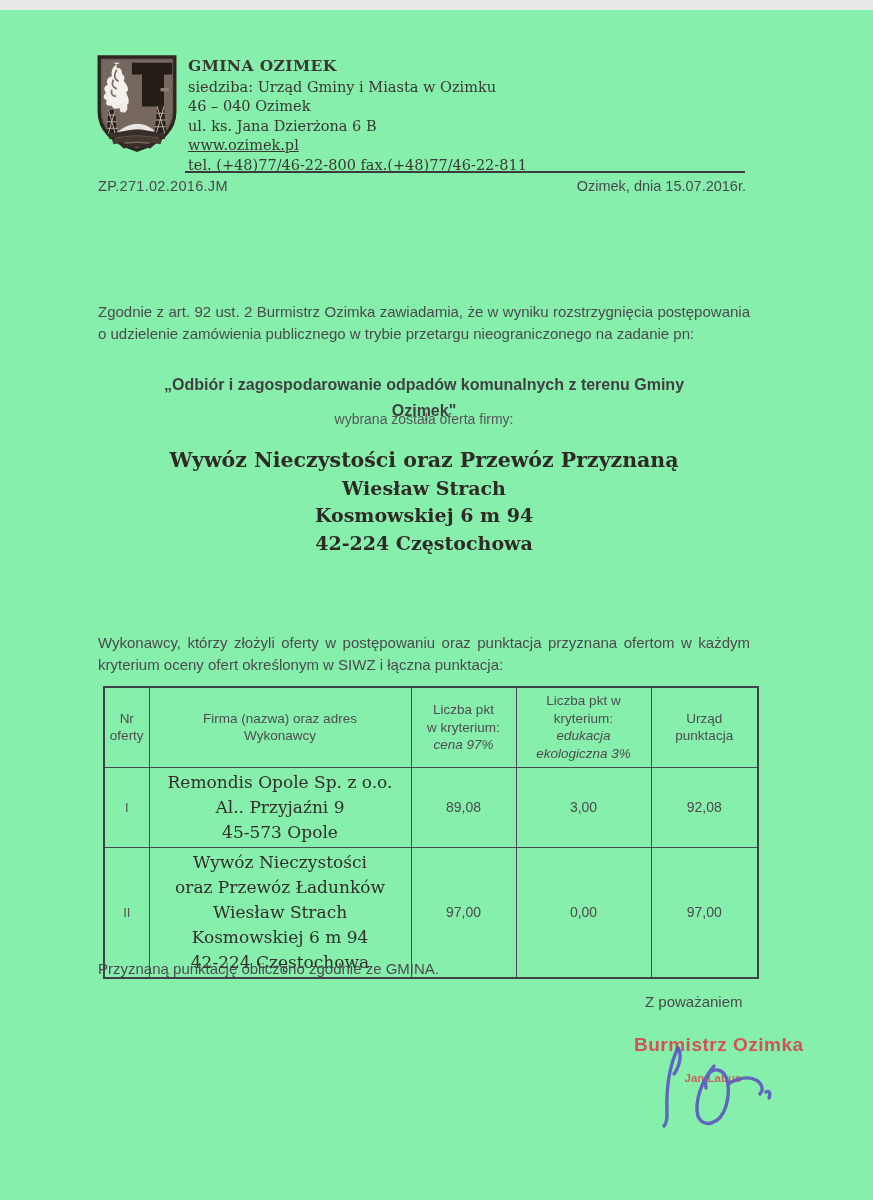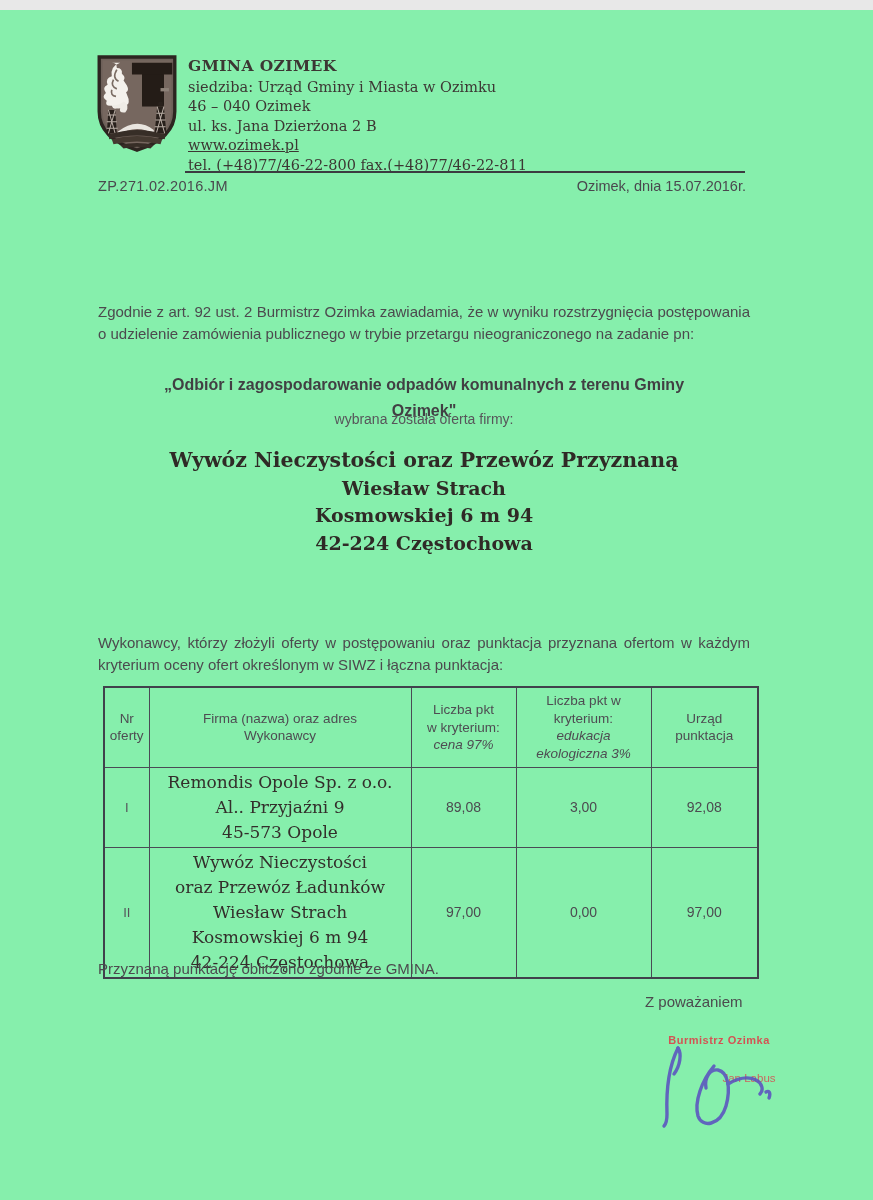--- a/index.html
+++ b/index.html
@@ -70,27 +70,27 @@
   td.nr-cell{font-size:13px;color:#55535a;}
   td.company-cell{
     font-family:"DejaVu Serif","Liberation Serif",serif;
     font-size:17px;line-height:25px;color:#332e2b;
   }
   td.num-cell{font-size:14px;color:#4c4a50;}
   .note{top:948px;}
   
   .signoff{position:absolute;left:645px;top:983px;font-size:15px;color:#4c4a4e;}
   .stamp1{
-    position:absolute;left:634px;top:1024px;width:170px;text-align:center;
-    font-size:11px;font-weight:bold;letter-spacing:.5px;
+    position:absolute;left:634px;top:1024px;width:170px;
+    font-size:19px;font-weight:bold;letter-spacing:.5px;
     color:rgba(222,62,72,.88);
   }
   .stamp2{
     position:absolute;left:668px;top:1062px;width:90px;text-align:center;
-    font-size:11.5px;font-weight:normal;color:rgba(222,62,72,.78);padding-left:36px;
+    font-size:11.5px;font-weight:bold;color:rgba(222,62,72,.78);
   }
   .signature{position:absolute;left:640px;top:1030px;width:150px;height:90px;}
 </style>
 </head>
 <body>
 
 <div class="page">
 
   <div class="crest">
     <svg viewBox="0 0 100 118" width="84" height="100">
@@ -117,21 +117,21 @@
       <path d="M16,96 Q50,84 84,96 L83,101 Q50,92 17,101 Z" fill="#372e27"></path>
       <path d="M20,101 Q50,93 80,101 L78,107 Q50,100 22,107 Z" fill="#453a31"></path>
       <path d="M30,108 Q50,103 70,108 L66,112 Q50,108 34,112 Z" fill="#372e27"></path>
     </svg>
   </div>
 
   <div class="letterhead">
     <div class="org">GMINA OZIMEK</div>
     <div>siedziba: Urząd Gminy i Miasta w Ozimku</div>
     <div>46 – 040 Ozimek</div>
-    <div>ul. ks. Jana Dzierżona 2 B</div>
+    <div>ul. ks. Jana Dzierżona 6 B</div>
     <div class="web">www.ozimek.pl</div>
     <div>tel. (+48)77/46-22-800 fax.(+48)77/46-22-811</div>
   </div>
 
   <div class="rule"></div>
 
   <div class="refrow">
     <span class="case">ZP.271.02.2016.JM</span>
     <span class="date">Ozimek, dnia 15.07.2016r.</span>
   </div>

